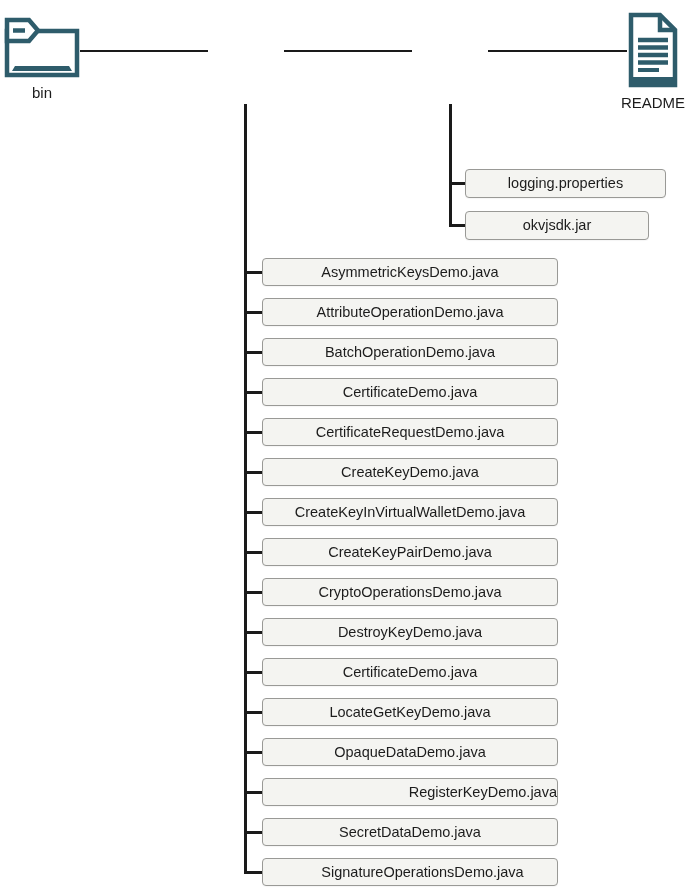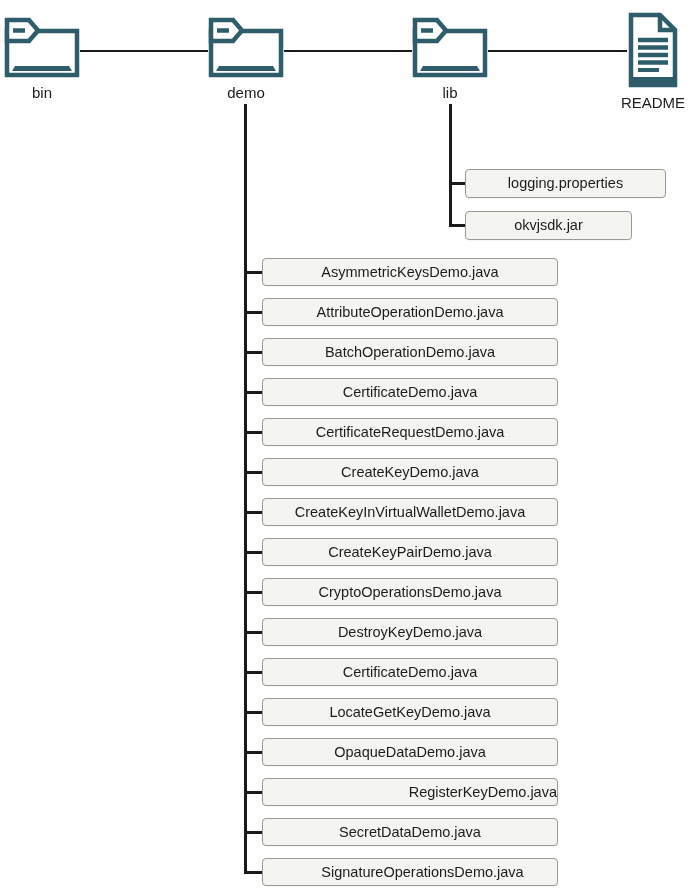--- a/index.html
+++ b/index.html
@@ -77,39 +77,21 @@
   <div class="node" style="left:4px; top:14px; width:76px;">
     <svg width="76" height="64" viewBox="0 0 76 64">
       <rect x="3" y="17" width="70" height="44" fill="#fff" stroke="currentColor" stroke-width="4.5"></rect>
       <path d="M3 27 V6 H25 L34 16.5 L25 27 Z" fill="#fff" stroke="currentColor" stroke-width="4.5" stroke-linejoin="miter"></path>
       <path d="M9 16.5 H21" fill="none" stroke="currentColor" stroke-width="4.5"></path>
       <path d="M11 52 H65 L68 57 H8 Z" fill="currentColor"></path>
     </svg>
     <div class="node-label">bin</div>
   </div>
 
-  <div class="node" style="left:208px; top:14px; width:76px;">
-    <svg width="76" height="64" viewBox="0 0 76 64">
-      <rect x="3" y="17" width="70" height="44" fill="#fff" stroke="currentColor" stroke-width="4.5"></rect>
-      <path d="M3 27 V6 H25 L34 16.5 L25 27 Z" fill="#fff" stroke="currentColor" stroke-width="4.5" stroke-linejoin="miter"></path>
-      <path d="M9 16.5 H21" fill="none" stroke="currentColor" stroke-width="4.5"></path>
-      <path d="M11 52 H65 L68 57 H8 Z" fill="currentColor"></path>
-    </svg>
-    <div class="node-label">demo</div>
-  </div>
 
-  <div class="node" style="left:412px; top:14px; width:76px;">
-    <svg width="76" height="64" viewBox="0 0 76 64">
-      <rect x="3" y="17" width="70" height="44" fill="#fff" stroke="currentColor" stroke-width="4.5"></rect>
-      <path d="M3 27 V6 H25 L34 16.5 L25 27 Z" fill="#fff" stroke="currentColor" stroke-width="4.5" stroke-linejoin="miter"></path>
-      <path d="M9 16.5 H21" fill="none" stroke="currentColor" stroke-width="4.5"></path>
-      <path d="M11 52 H65 L68 57 H8 Z" fill="currentColor"></path>
-    </svg>
-    <div class="node-label">lib</div>
-  </div>
 
   <div class="node" style="left:627px; top:12px; width:52px;">
     <svg width="52" height="76" viewBox="0 0 52 76">
       <path d="M4 3 H33 L48 18 V73 H4 Z" fill="#fff" stroke="currentColor" stroke-width="4.5" stroke-linejoin="miter"></path>
       <path d="M33 3 V18 H48" fill="none" stroke="currentColor" stroke-width="4.5"></path>
       <path d="M11 28 H41" stroke="currentColor" stroke-width="4.5"></path>
       <path d="M11 35.5 H41" stroke="currentColor" stroke-width="4.5"></path>
       <path d="M11 43 H41" stroke="currentColor" stroke-width="4.5"></path>
       <path d="M11 50.5 H41" stroke="currentColor" stroke-width="4.5"></path>
       <path d="M11 58 H32" stroke="currentColor" stroke-width="4"></path>
@@ -118,21 +100,21 @@
     <div class="node-label">README</div>
   </div>
 
   <div id="lib-children">
       <div class="vline" style="left: 449px; top: 104px; height: 122.5px;"></div>
       <div class="tick" style="left: 449px; top: 181.5px; width: 16px;"></div>
       <div class="file-box" style="left: 465px; top: 168.5px; width: 201px; height: 29px;">
         <span>logging.properties</span>
       </div>
       <div class="tick" style="left: 449px; top: 223.5px; width: 16px;"></div>
-      <div class="file-box" style="left: 465px; top: 210.5px; width: 167px; height: 29px;">
+      <div class="file-box" style="left: 465px; top: 210.5px; width: 184px; height: 29px;">
         <span>okvjsdk.jar</span>
       </div>
     </div>
   <div id="demo-children">
       <div class="vline" style="left: 244px; top: 104px; height: 769.5px;"></div>
       <div class="tick" style="left: 244px; top: 270.5px; width: 18px;"></div>
       <div class="file-box" style="left: 262px; top: 258px; width: 296px; height: 28px;">
         <span>AsymmetricKeysDemo.java</span>
       </div>
       <div class="tick" style="left: 244px; top: 310.5px; width: 18px;"></div>

